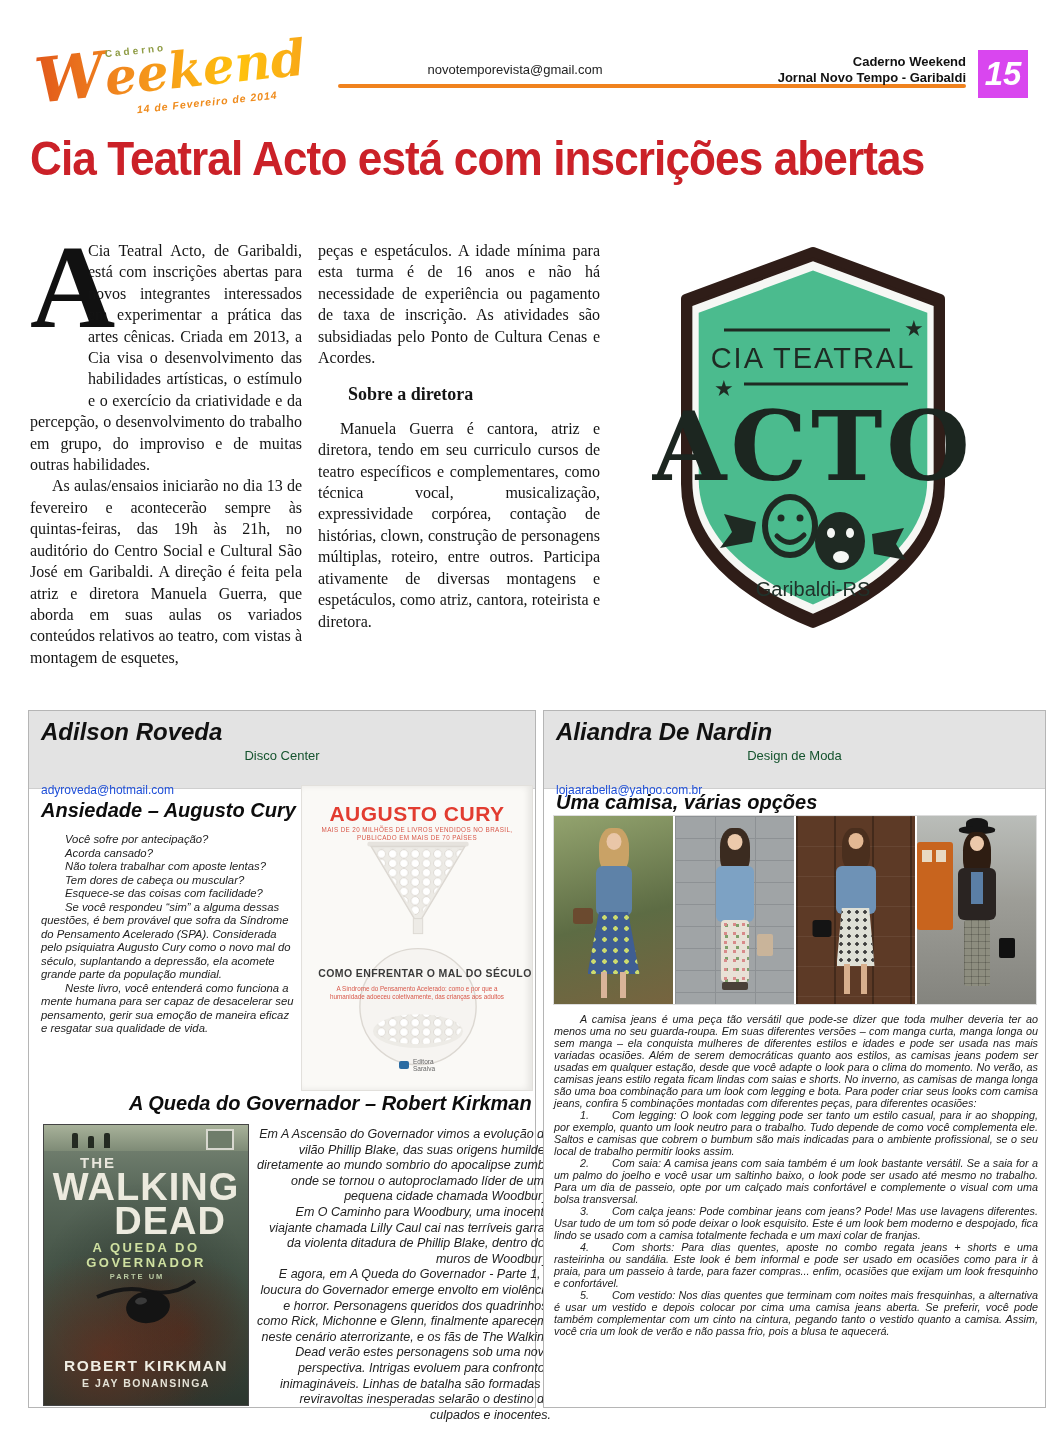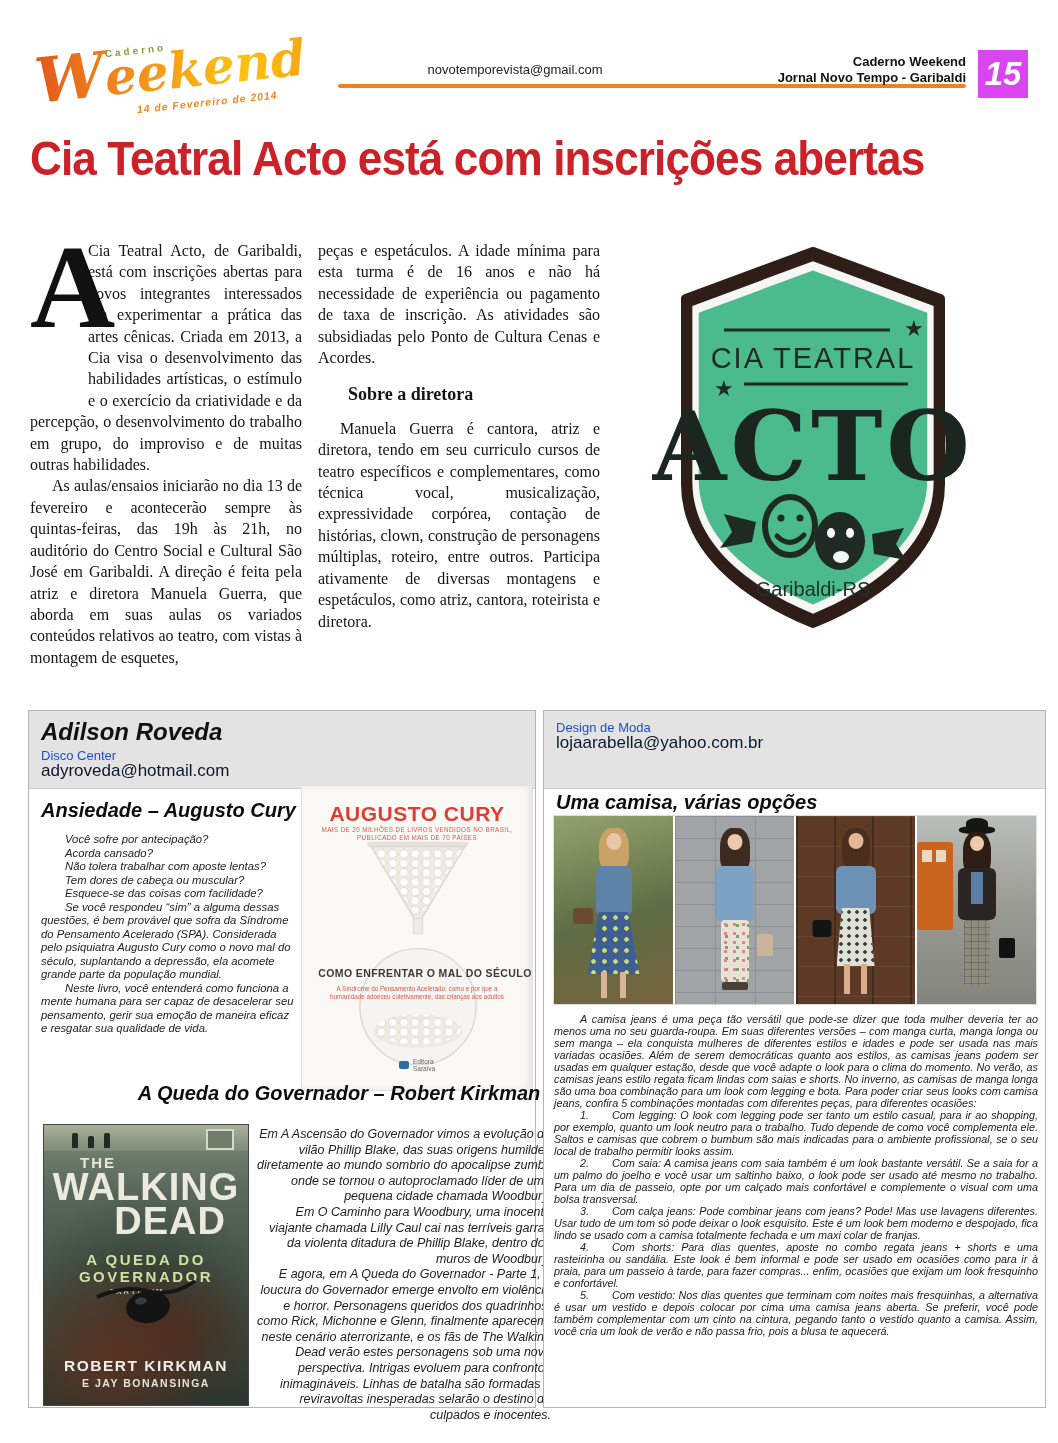--- a/index.html
+++ b/index.html
@@ -45,29 +45,29 @@
 
   
   .badge{position:absolute;left:652px;top:244px;width:322px;height:388px;}
 
   
   .colbox{position:absolute;top:710px;height:698px;background:#fff;border:1px solid #b5b5b5;box-sizing:border-box;}
   .box-left{left:28px;width:508px;}
   .box-right{left:543px;width:503px;}
   .band{height:78px;background:#e3e3e3;border-bottom:1px solid #cfcfcf;padding:7px 12px 0 12px;box-sizing:border-box;}
   .band-name{font-size:24px;font-weight:bold;font-style:italic;color:#111;}
-  .band-role{font-size:13px;color:#1d4ed8;margin-top:2px;line-height:15px;}
-  .band-email{font-size:17px;color:#0f172a;line-height:15px;}
+  .band-role{font-size:13px;color:#14532d;margin-top:2px;line-height:15px;text-align:center;}
+  .band-email{font-size:12px;color:#1d4ed8;line-height:15px;margin-top:20px;}
   .art-title{position:absolute;font-size:20px;font-weight:bold;font-style:italic;color:#0d0d0d;}
 
   .ans-text{position:absolute;left:12px;top:122px;width:256px;font-style:italic;
             font-size:11.3px;line-height:13.5px;color:#222;}
   .ans-text p{margin:0;text-indent:24px;}
 
-  .queda-title{left:100px;top:371px;width:420px;text-align:center;}
+  .queda-title{left:100px;top:381px;width:420px;}
   .queda-text{position:absolute;left:224px;top:416px;width:298px;font-style:italic;
               font-size:12.5px;line-height:15.6px;text-align:right;color:#222;}
   .queda-text p{margin:0;}
 
   
   .book1{position:absolute;left:272px;top:74px;width:232px;height:306px;background:#faf9f6;
          border:1px solid #e2e0dc;box-shadow:inset -4px 0 6px rgba(0,0,0,.08);box-sizing:border-box;
          text-align:center;overflow:hidden;}
   .b1-author{margin-top:16px;font-size:21px;font-weight:600;color:#e23c30;letter-spacing:.5px;position:relative;z-index:2;}
   .b1-tag{font-size:6.3px;color:#d8584a;letter-spacing:.4px;line-height:8px;position:relative;z-index:2;}
@@ -86,21 +86,21 @@
   .book2::after{content:"";position:absolute;inset:0;
          background:radial-gradient(circle at 30% 82%,rgba(122,42,22,.55),transparent 38%),
                     radial-gradient(circle at 68% 74%,rgba(95,32,16,.5),transparent 32%),
                     radial-gradient(circle at 50% 58%,rgba(0,0,0,.25),transparent 55%);}
   .wd-top{position:relative;height:26px;background:linear-gradient(#a8b29a,#7e8b76);}
   .wd-sil{position:absolute;bottom:3px;width:6px;height:15px;background:#242a22;border-radius:2px 2px 0 0;}
   .wd-win{position:absolute;right:14px;top:4px;width:24px;height:17px;background:#6f7d6a;border:2px solid #d8d8cf;}
   .wd-the{margin:4px 0 0 36px;font-size:15px;font-weight:bold;color:#e9e7dd;letter-spacing:2px;line-height:15px;position:relative;z-index:2;}
   .wd-walking{margin:0 8px;font-size:38px;font-weight:bold;color:#eceade;letter-spacing:1px;line-height:34px;text-align:center;position:relative;z-index:2;}
   .wd-dead{margin:0 22px 0 0;font-size:38px;font-weight:bold;color:#eceade;letter-spacing:1px;line-height:34px;text-align:right;position:relative;z-index:2;}
-  .wd-sub{margin-top:13px;text-align:center;font-size:15px;font-weight:bold;color:#cfe0a0;letter-spacing:2.5px;position:relative;z-index:2;}
+  .wd-sub{margin-top:2px;text-align:center;font-size:13px;font-weight:bold;color:#cfe0a0;letter-spacing:2.5px;position:relative;z-index:2;}
   .wd-part{margin:2px 18px 0 0;text-align:center;font-size:7.5px;font-weight:bold;color:#b9c9a2;letter-spacing:2px;position:relative;z-index:2;}
   .wd-patch{position:absolute;left:50%;top:142px;transform:translateX(-50%);z-index:2;}
   .wd-a1{position:absolute;left:0;right:0;top:232px;text-align:center;font-size:15.5px;font-weight:bold;
          color:#f0eee4;letter-spacing:1.5px;z-index:2;}
   .wd-a2{position:absolute;left:0;right:0;top:252px;text-align:center;font-size:10.5px;font-weight:bold;
          color:#e4e2d6;letter-spacing:1.5px;z-index:2;}
 
   
   .fashion-title{left:12px;top:80px;}
   .photo{position:absolute;left:9px;top:104px;width:484px;height:190px;display:flex;gap:2px;
@@ -250,20 +250,21 @@
 
     <div class="queda-text">
       <p>Em A Ascensão do Governador vimos a evolução do vilão Phillip Blake, das suas origens humildes diretamente ao mundo sombrio do apocalipse zumbi, onde se tornou o autoproclamado líder de uma pequena cidade chamada Woodbury.</p>
       <p>Em O Caminho para Woodbury, uma inocente viajante chamada Lilly Caul cai nas terríveis garras da violenta ditadura de Phillip Blake, dentro dos muros de Woodbury.</p>
       <p>E agora, em A Queda do Governador - Parte 1, a loucura do Governador emerge envolto em violência e horror. Personagens queridos dos quadrinhos, como Rick, Michonne e Glenn, finalmente aparecem, neste cenário aterrorizante, e os fãs de The Walking Dead verão estes personagens sob uma nova perspectiva. Intrigas evoluem para confrontos inimagináveis. Linhas de batalha são formadas e reviravoltas inesperadas selarão o destino de culpados e inocentes.</p>
     </div>
   </div>
 
   <div class="colbox box-right">
     <div class="band">
+      <div class="band-name">Aliandra De Nardin</div>
       <div class="band-role">Design de Moda</div>
       <div class="band-email">lojaarabella@yahoo.com.br</div>
     </div>
 
     <div class="art-title fashion-title">Uma camisa, várias opções</div>
 
     <div class="photo">
       <div class="panel" style="background:linear-gradient(165deg,#93a36e 0%,#5d6c44 55%,#77643f 100%);">
         <div class="pp" style="top:12px;width:30px;height:46px;background:#c9a266;border-radius:40%;"></div>
         <div class="pp" style="top:17px;width:15px;height:17px;background:#e9c6a8;border-radius:50%;"></div>

